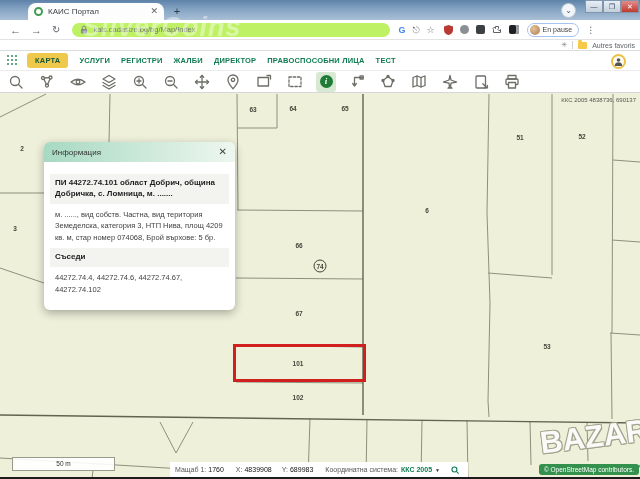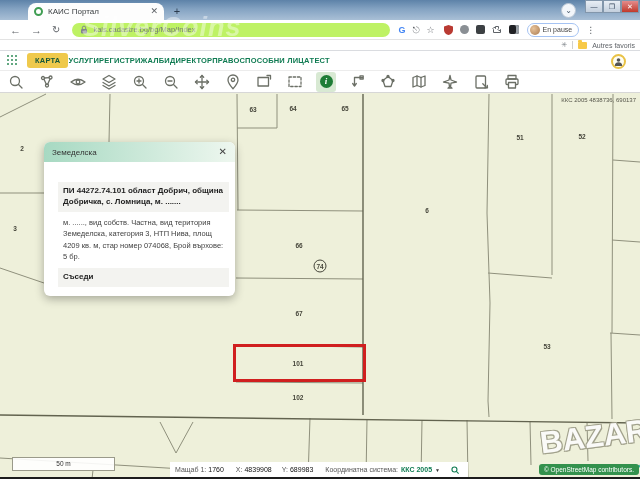--- a/index.html
+++ b/index.html
@@ -49,21 +49,21 @@
   #bm-folder { width:9px; height:7px; background:#f7c948; border-radius:1px; position:relative; }
   #bm-folder:before { content:""; position:absolute; left:0; top:-2px; width:4px; height:2px; background:#f7c948; border-radius:1px 1px 0 0; }
   #bm-label { font-size:7px; color:#5f6368; }
 
   
   #appnav { position:absolute; left:0; top:51px; width:640px; height:20px; background:#fff;
     border-bottom:1px solid #ececec; display:flex; align-items:center; }
   #grid-icon { width:11px; height:11px; margin-left:7px; display:grid;
     grid-template-columns:repeat(3,1fr); gap:1.5px; }
   #grid-icon i { width:2px; height:2px; border-radius:50%; background:#2e8b57; }
-  #nav-items { display:flex; align-items:center; margin-left:9px; }
+  #nav-items { display:flex; align-items:center; gap:11px; margin-left:9px; }
   .nav-item { font-size:7.5px; font-weight:bold; color:#0f7b52; letter-spacing:.2px; white-space:nowrap; }
   .nav-item.active { background:#efc94c; color:#14573a; padding:3px 8px; border-radius:3px; }
   #user-circle { position:absolute; right:14px; top:2.5px; width:15px; height:15px; border-radius:50%;
     border:2px solid #e9c246; background:#fdfdf4; display:flex; align-items:center; justify-content:center; }
 
   
   #maptools { position:absolute; left:0; top:71px; width:640px; height:22px; background:#fff;
     border-bottom:1px solid #d7d7d7; display:flex; align-items:center; gap:11px; padding-left:6px; }
   .tool { width:20px; height:20px; display:flex; align-items:center; justify-content:center; border-radius:3px; }
   .tool svg { stroke:#6b6f66; fill:none; stroke-width:1.3; stroke-linecap:round; stroke-linejoin:round; }
@@ -96,21 +96,21 @@
   #osm-badge { position:absolute; right:1px; top:371px; background:#33914d; color:#fff; font-size:6.5px;
     padding:2px 5px; border-radius:3px; }
 
   
   #popup { position:absolute; left:44px; top:49px; width:191px; background:#fff; border-radius:6px;
     box-shadow:0 3px 10px rgba(0,0,0,.3); overflow:hidden; }
   #popup-header { height:20px; background:linear-gradient(90deg,#a7d9c2,#eef7ef);
     display:flex; align-items:center; justify-content:space-between; padding:0 8px; }
   #popup-title { font-size:8px; color:#333; }
   #popup-close { font-size:10px; color:#444; line-height:10px; }
-  #popup-body { padding:20px 0 9px 0;margin-left:8px; }
+  #popup-body { padding:12px 0 9px 0; }
   .band { background:#f3f3f0; margin:0 6px; padding:4px 5px; font-size:8px; color:#1d1d1d; font-weight:bold; line-height:1.35; }
   .ptext { margin:5px 11px; font-size:7.5px; color:#3e3e3e; line-height:1.55; }
   #popup-link { display:block; margin:6px 11px 4px 11px; font-size:7.5px; color:#2aa08d; text-decoration:none; }
 
   
   #wm-top { position:absolute; left:82px; top:12px; font-size:27px; font-weight:bold; font-style:italic;
     color:rgba(255,255,255,.42); pointer-events:none; z-index:50; letter-spacing:1px; }
   #wm-bottom { position:absolute; left:540px; top:326px; font-size:31px; font-weight:800;
     color:rgba(255,255,254,.95); transform:rotate(-7deg); letter-spacing:0px; pointer-events:none;
     text-shadow:-1px -1px 0 #a2a28d, 1px -1px 0 #a2a28d, -1px 1px 0 #a2a28d, 1px 1px 0 #a2a28d; }
@@ -398,25 +398,26 @@
         <circle cx="8" cy="8" r="4.5"></circle>
           <line x1="11.5" y1="11.5" x2="15.5" y2="15.5"></line>
       </svg>
     </span>
   </div>
 
   <div id="osm-badge">© OpenStreetMap contributors.</div>
 
   <div id="popup">
     <div id="popup-header">
-      <span id="popup-title">Земеделска</span>
+      <span id="popup-title">Информация</span>
       <span id="popup-close">✕</span>
     </div>
     <div id="popup-body">
       <div class="band">ПИ 44272.74.101 област Добрич, община Добричка, с. Ломница, м. .......</div>
       <div class="ptext">м. ......, вид собств. Частна, вид територия Земеделска, категория 3, НТП Нива, площ 4209 кв. м, стар номер 074068, Брой върхове: 5 бр.</div>
       <div class="band">Съседи</div>
+      <div class="ptext">44272.74.4, 44272.74.6, 44272.74.67, 44272.74.102</div>
     </div>
   </div>
 </div>
 
 <div id="bottom-edge"></div>
 <div id="wm-top">SilverCoins</div>
 
 </body></html>

